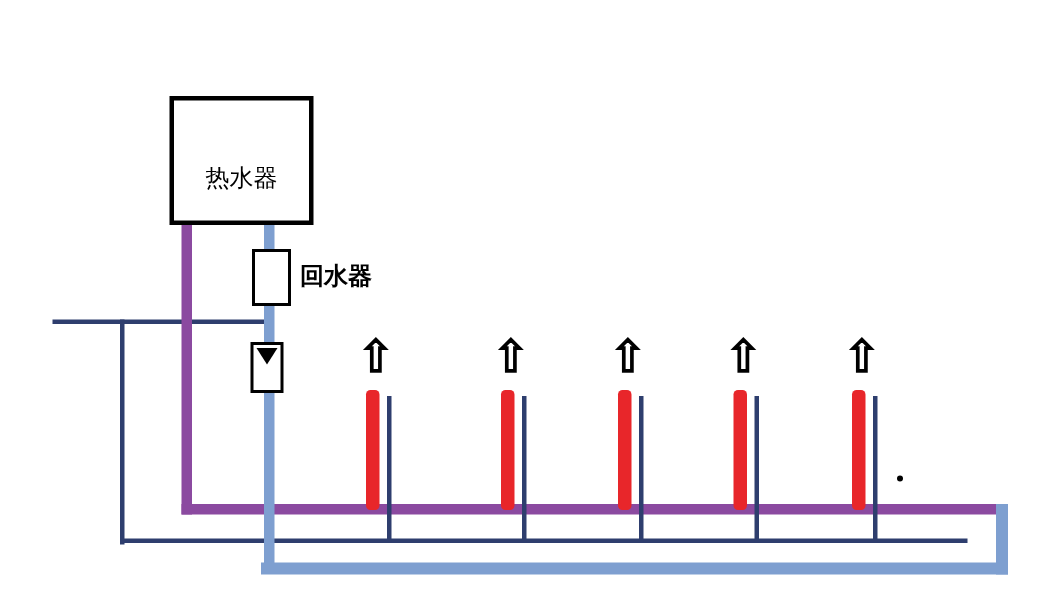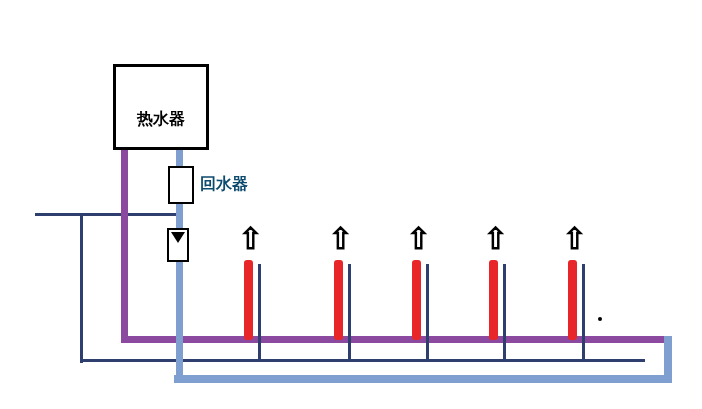--- a/index.html
+++ b/index.html
@@ -18,28 +18,28 @@
   
   .pipe-purple{background:#8b4aa0;z-index:2;}
   .pipe-blue{background:#7e9fd0;z-index:3;}
   
   .heater{
     left:113px;top:64px;width:90px;height:80px;
     border:3px solid #000;background:#ffffff;
     display:flex;align-items:center;justify-content:center;
     z-index:5;
   }
-  .heater-label{font-size:16px;font-weight:bold;color:#000;margin-top:24px;}
+  .heater-label{font-size:16px;font-weight:normal;color:#000;margin-top:24px;}
   
   .return-box{
     left:168px;top:166px;width:22px;height:34px;
     border:2px solid #000;background:#ffffff;z-index:5;
   }
   .return-label{
-    left:200px;top:174px;font-size:16px;font-weight:bold;color:#0c4a6e;z-index:5;
+    left:200px;top:174px;font-size:16px;font-weight:bold;color:#000000;z-index:5;
   }
   
   .valve{
     left:167px;top:228px;width:18px;height:30px;
     border:2px solid #000;background:#ffffff;z-index:5;
   }
   .valve-tri{
     position:absolute;left:2px;top:2px;
     width:0;height:0;
     border-left:7px solid transparent;

